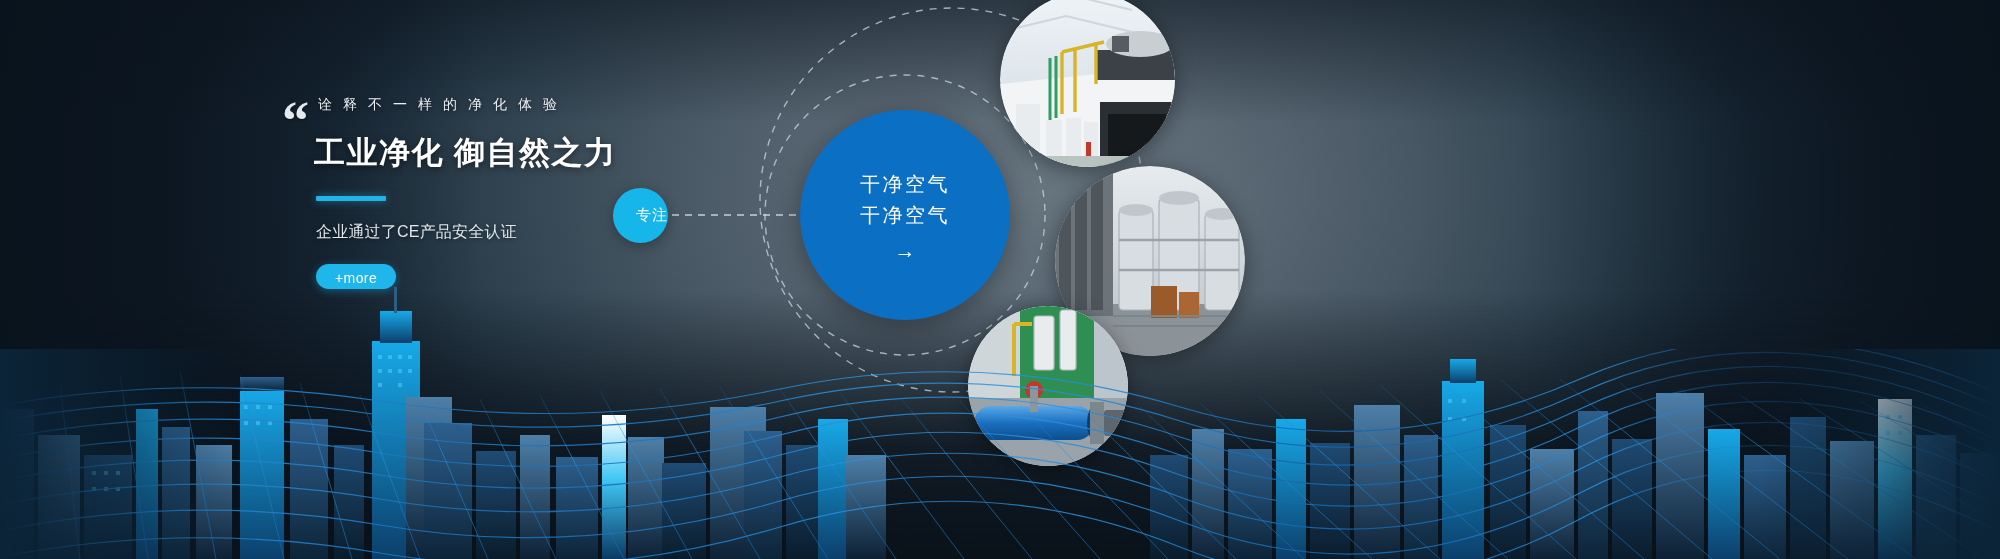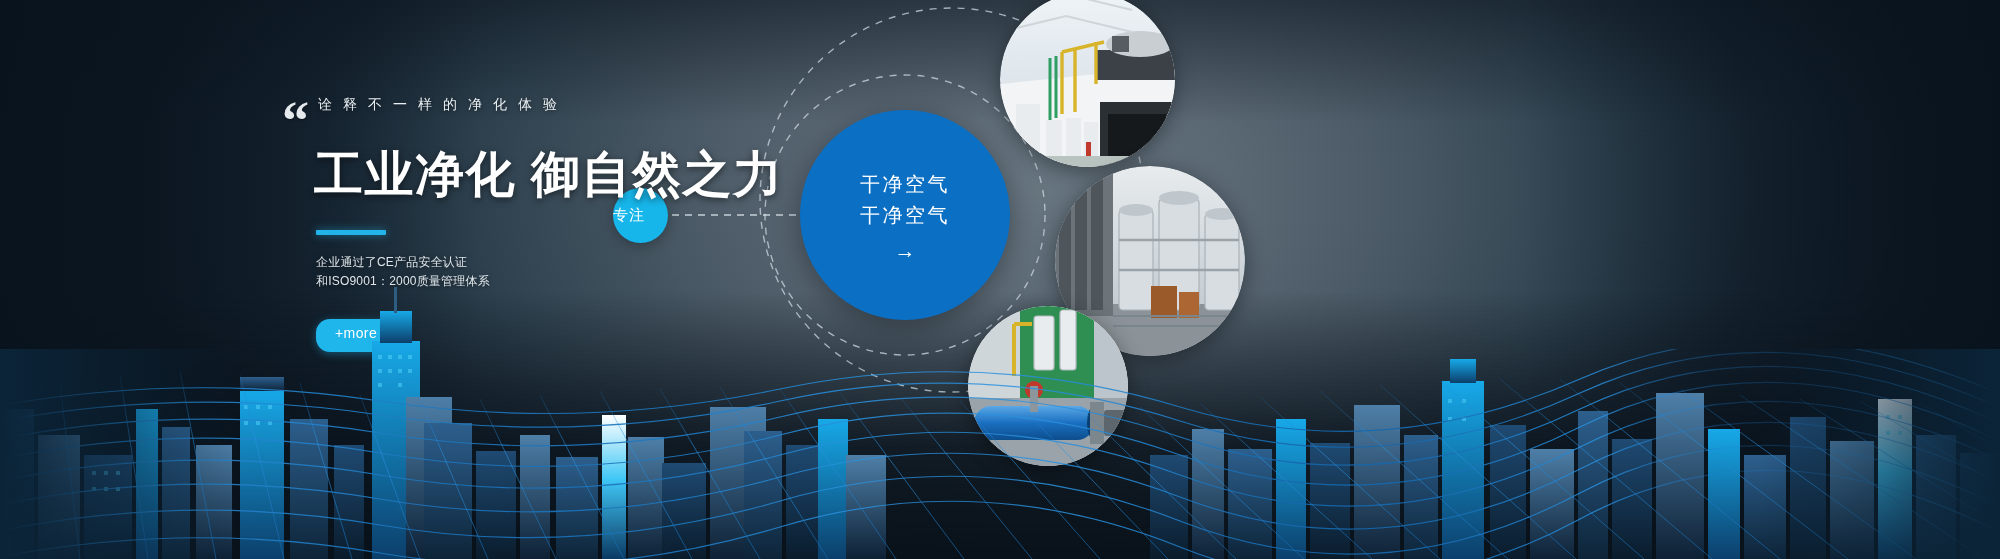--- a/index.html
+++ b/index.html
@@ -50,58 +50,58 @@
   }
 
   .subtitle {
     font-size:14px; color:#e9eff3;
     letter-spacing:11px; font-weight:400;
     padding-left:8px; white-space:nowrap;
     text-shadow:0 1px 4px rgba(0,0,0,.5);
   }
 
   .headline {
-    margin-top:28px; padding-left:4px;
-    font-size:49px; font-weight:700; color:#ffffff;
+    margin-top:18px; padding-left:4px;
+    font-size:31px; font-weight:700; color:#ffffff;
     letter-spacing:1.5px; white-space:nowrap;
     text-shadow:0 2px 7px rgba(0,0,0,.55);
   }
 
   .divider {
     margin-top:22px; margin-left:6px;
     width:70px; height:5px; border-radius:1px;
     background:#22b4e8;
     box-shadow:0 0 8px rgba(34,180,232,.55);
   }
 
   .desc { margin-top:18px; padding-left:6px; }
   .desc-line {
-    font-size:12px; color:#dfe7ec; line-height:1.62;
+    font-size:16px; color:#dfe7ec; line-height:1.62;
     letter-spacing:.2px; white-space:nowrap;
     text-shadow:0 1px 4px rgba(0,0,0,.5);
   }
 
   .more-btn {
-    display:inline-block; margin-top:27px; margin-left:6px;
-    padding:6px 19px 11px;
+    display:inline-block; margin-top:19px; margin-left:6px;
+    padding:6px 19px 3px;
     border-radius:14px;
     background:#1fb6ec;
     color:#ffffff; font-size:14px; letter-spacing:.4px;
     text-decoration:none; cursor:pointer;
     box-shadow:0 2px 9px rgba(31,182,236,.38);
   }
 
   
   .graphic { position:absolute; left:0; top:0; width:2000px; height:559px; pointer-events:none; }
 
   .focus-badge {
     position:absolute; left:613px; top:188px;
     width:55px; height:55px; border-radius:50%;
     background:#17b6ea;
-    display:flex; align-items:center; justify-content:flex-start;
+    display:flex; align-items:center; justify-content:flex-end;
     color:#fff; font-size:15px; letter-spacing:1px;
     box-shadow:0 3px 14px rgba(0,0,0,.3);
   }
 
   .main-circle {
     position:absolute; left:800px; top:110px;
     width:210px; height:210px; border-radius:50%;
     background:#0b6fc4;
     display:flex; flex-direction:column;
     align-items:center; justify-content:center;
@@ -277,21 +277,20 @@
     <div class="mc-arrow">→</div>
   </div>
 
   <div class="text-block">
     <div class="quote-mark">“</div>
     <div class="subtitle">诠释不一样的净化体验</div>
     <div class="headline">工业净化 御自然之力</div>
     <div class="divider"></div>
     <div class="desc">
       <div class="desc-line">企业通过了CE产品安全认证</div>
-      <div class="desc-line">和ISO9001：2000质量管理体系</div>
     </div>
     <a class="more-btn" href="#">+more</a>
   </div>
 
   <svg class="city" viewBox="0 0 2000 300" preserveAspectRatio="none">
     <defs>
       <linearGradient id="bldA" x1="0" y1="0" x2="0" y2="1">
         <stop offset="0" stop-color="#2d5f8d"></stop>
           <stop offset="1" stop-color="#0d2438"></stop>
       </linearGradient>

